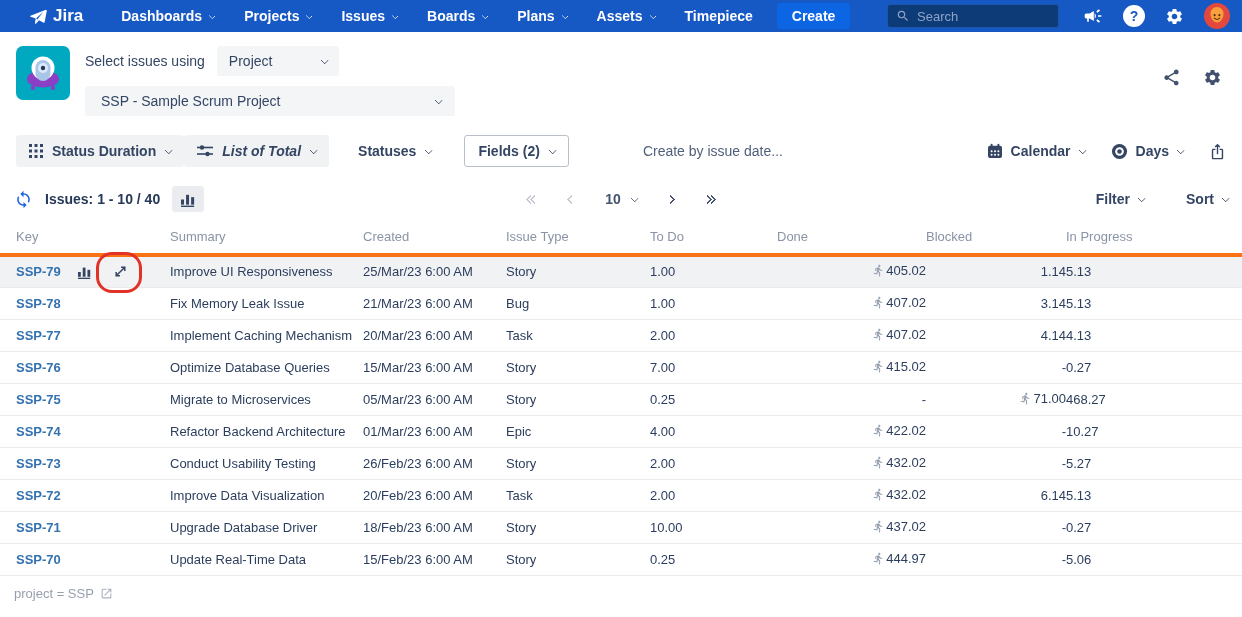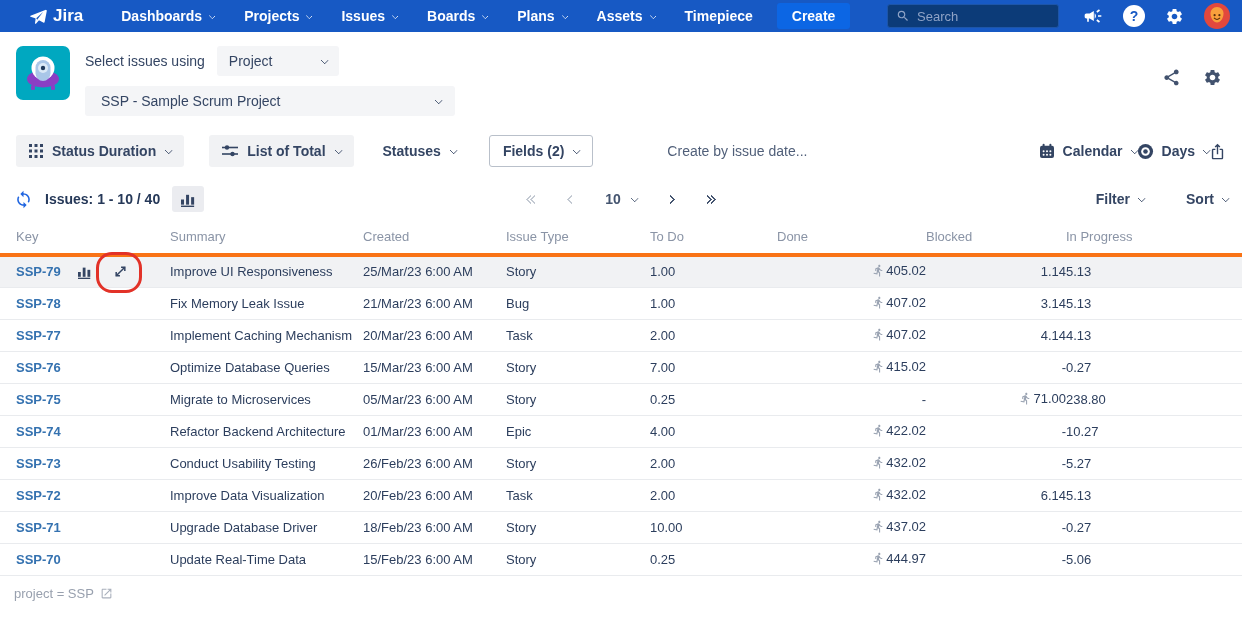--- a/index.html
+++ b/index.html
@@ -38,23 +38,23 @@
   .head-actions { position:absolute; right:20px; top:36px; display:flex; gap:22px; color:#42526e; }
 
   
   .toolbar { height:52px; display:flex; align-items:center; padding:0 16px; }
   .tbtn { height:32px; display:inline-flex; align-items:center; gap:9px; padding:0 13px;
           border-radius:3px; font-size:14px; color:#344563; font-weight:600; cursor:pointer;
           white-space:nowrap; }
   .tbtn-gray { background:#f1f2f4; }
   .tbtn-plain { background:transparent; }
   .tbtn-outline { background:#fff; border:1px solid #b9c0ca; }
-  .gap10 { margin-left:25px; } .gap16 { margin-left:16px; } .gap20 { margin-left:20px; }
+  .gap10 { margin-left:0;font-style:italic; } .gap16 { margin-left:16px; } .gap20 { margin-left:20px; }
   .date-filter { margin-left:74px; color:#505f79; font-size:14px; cursor:pointer; }
-  .toolbar-right { margin-left:auto; display:flex; align-items:center; }
+  .toolbar-right { margin-left:auto; display:flex; align-items:center; gap:26px; }
   .tright-item { display:flex; align-items:center; gap:8px; font-size:14px;
                  color:#344563; font-weight:600; cursor:pointer; }
 
   
   .issuesbar { height:44px; display:flex; align-items:center; padding:0 14px; font-size:14px; }
   .ib-left { flex:1; display:flex; align-items:center; gap:12px; color:#253858; font-weight:600; }
   .chart-btn { background:#ebecf0; border-radius:3px; width:32px; height:26px;
                display:flex; align-items:center; justify-content:center; cursor:pointer; }
   .ib-center { display:flex; align-items:center; gap:30px; color:#44546f; }
   .pag { cursor:pointer; display:inline-flex; align-items:center; }
@@ -539,21 +539,21 @@
       <td class="ar">
         <span class="numcell">
           <span class="runner">
             <svg width="13" height="13" viewBox="0 0 24 24">
                   <path fill="#9aa3b2" d="M13.49 5.48c1.1 0 2-.9 2-2s-.9-2-2-2-2 .9-2 2 .9 2 2 2zm-3.6 13.9l1-4.4 2.1 2v6h2v-7.5l-2.1-2 .6-3c1.3 1.5 3.3 2.5 5.5 2.5v-2c-1.9 0-3.5-1-4.3-2.4l-1-1.6c-.4-.6-1-1-1.7-1-.3 0-.5.1-.8.1l-5.2 2.2v4.7h2v-3.4l1.8-.7-1.6 8.1-4.9-1-.4 2 7 1.4z"></path>
                 </svg>
           </span>
           <span>71.00</span>
         </span>
       </td>
-      <td class="ar cell-last">238.80</td>
+      <td class="ar cell-last">468.27</td>
     </tr>
 
     <tr>
       <td class="cell-key">
         <span class="key-wrap">
           <span class="key-link">SSP-74</span>
 
         </span>
       </td>
       <td>Refactor Backend Architecture</td>

